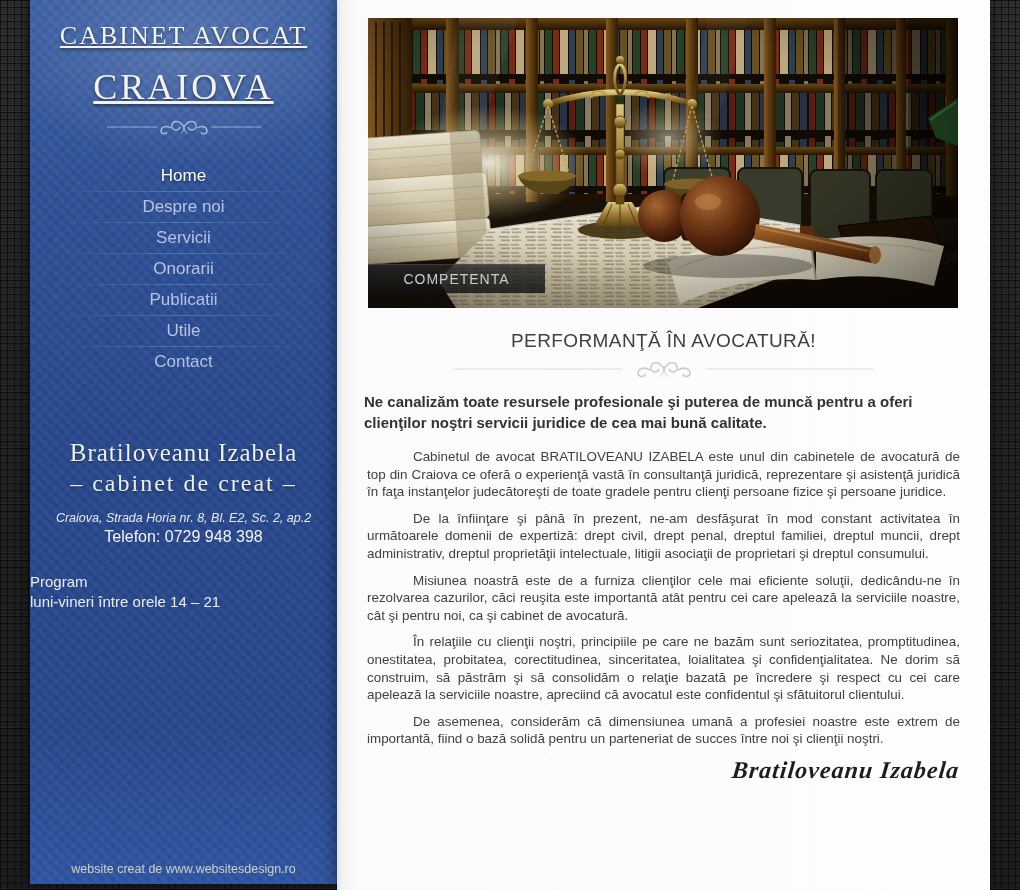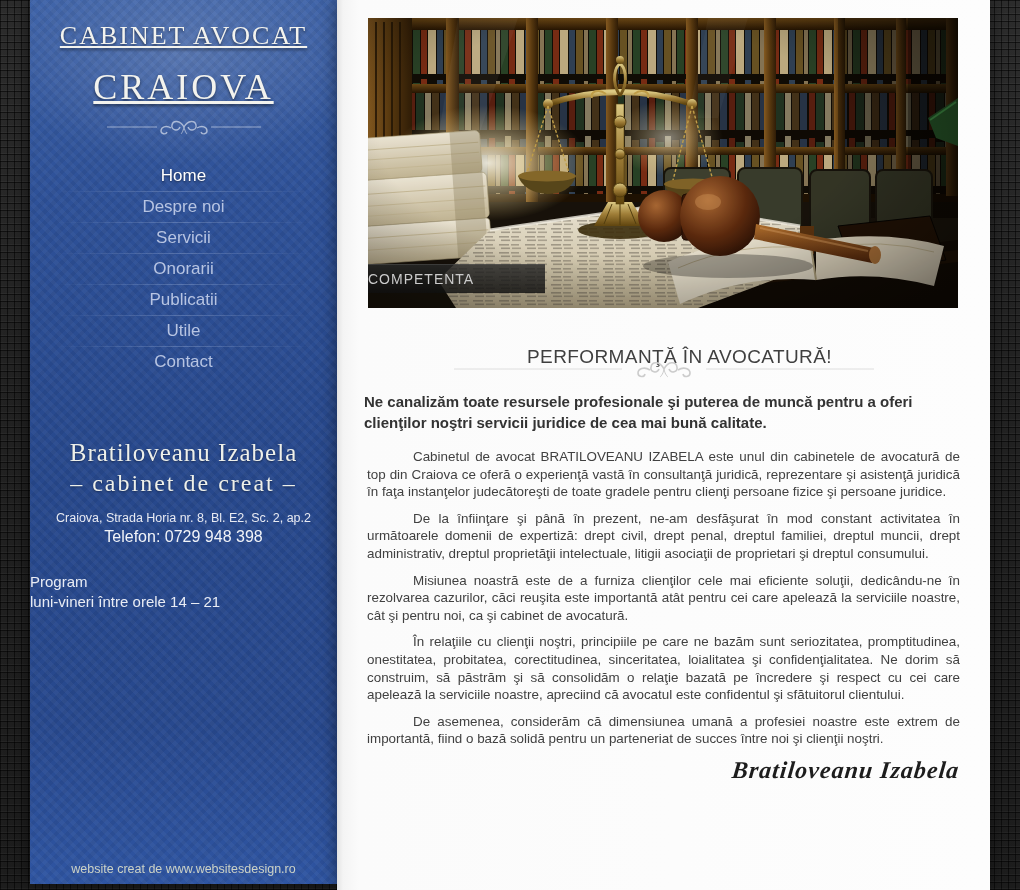--- a/index.html
+++ b/index.html
@@ -28,33 +28,33 @@
   .menu{position:absolute;top:160px;left:0;width:100%;list-style:none;margin:0;padding:0;}
   .menu-item{height:31px;line-height:31px;text-align:center;font-size:17px;color:#b7c4e2;
     cursor:pointer;position:relative;}
   .menu-item + .menu-item{background-image:linear-gradient(90deg,transparent 8%,rgba(190,205,235,0.28) 50%,transparent 92%);
     background-size:100% 1px;background-repeat:no-repeat;background-position:top center;}
   .menu-item.active{color:#ffffff;text-shadow:0 1px 2px rgba(0,0,0,0.5);}
   .who{position:absolute;top:438px;left:0;width:100%;text-align:center;color:#eef0ea;
     font-family:"Liberation Serif",serif;text-shadow:0 1px 2px rgba(0,0,0,0.4);}
   .who-name{font-size:25px;line-height:30px;letter-spacing:1px;}
   .who-sub{font-size:24px;line-height:30px;letter-spacing:2px;}
-  .addr{position:absolute;top:511px;left:0;width:100%;text-align:center;font-size:12.5px;color:#e8eaf2;}
+  .addr{position:absolute;top:511px;left:0;width:100%;text-align:center;font-size:12.5px;color:#e8eaf2;font-style:italic;}
   .phone{position:absolute;top:528px;left:0;width:100%;text-align:center;font-size:16px;color:#f2f4f8;}
   .program{position:absolute;top:572px;left:0;width:100%;text-align:left;color:#e9ecf4;font-size:15px;line-height:20px;}
   .site-credit{position:absolute;bottom:8px;left:0;width:100%;text-align:center;font-size:12.5px;color:#ccd2c6;}
   
   .content{position:absolute;left:337px;top:0;width:653px;height:890px;
     background:linear-gradient(90deg,#e3e3e3 0px,#f4f4f4 6px,#fbfbfb 22px,#fdfdfd 100%);
     box-shadow:0 0 16px rgba(0,0,0,0.5);}
   .hero{position:absolute;left:31px;top:18px;width:590px;height:290px;overflow:hidden;background:#120c04;}
   .hero svg{display:block;}
   .hero-caption{position:absolute;left:0;top:246px;width:177px;height:28px;line-height:28px;
     background:linear-gradient(180deg,rgba(40,40,40,0.82),rgba(15,15,15,0.82));
-    color:#cbcbcb;font-size:14px;letter-spacing:1px;text-align:left;
+    color:#cbcbcb;font-size:14px;letter-spacing:1px;text-align:center;
     border-top:1px solid rgba(255,255,255,0.18);}
   .headline{position:absolute;top:330px;left:0;width:100%;text-align:center;
     font-size:19px;color:#3f3f3f;letter-spacing:.4px;}
   .divider{position:absolute;top:357px;left:0;width:100%;text-align:center;}
   .intro{position:absolute;top:391px;left:27px;width:599px;text-align:left;
     font-size:15px;font-weight:bold;color:#333;line-height:21px;}
   .bodytext{position:absolute;top:448px;left:30px;width:593px;}
   .bodytext p{margin:0 0 9px 0;font-size:13.4px;line-height:17.6px;color:#414141;
     text-align:justify;text-indent:46px;}
   .signature{text-align:right;font-family:"Liberation Serif",serif;font-style:italic;font-weight:bold;
@@ -300,21 +300,21 @@
 
         <polygon points="560,100 590,80 590,128 568,120" fill="#1d4a24"></polygon>
         <path d="M562,102 L588,84" stroke="#35803f" stroke-width="2" fill="none"></path>
 
         <rect width="590" height="290" fill="url(#vigG)"></rect>
         <rect width="590" height="290" fill="#3a2408" opacity="0.08"></rect>
       </svg>
       <div class="hero-caption">COMPETENTA</div>
     </div>
 
-    <h1 class="headline" style="margin:16px;font-weight:normal;">PERFORMANŢĂ ÎN AVOCATURĂ!</h1>
+    <h1 class="headline" style="margin:0;font-weight:normal;">PERFORMANŢĂ ÎN AVOCATURĂ!</h1>
 
     <div class="divider">
       <svg width="420" height="24" viewBox="0 0 420 24">
         <line x1="0" y1="12" x2="168" y2="12" stroke="#dedede" stroke-width="1"></line>
         <line x1="252" y1="12" x2="420" y2="12" stroke="#dedede" stroke-width="1"></line>
         <g stroke="#cccccc" fill="none" stroke-width="1.6">
           <path d="M210,12 c-4,-8 -12,-8 -13,-2 c-1,5 6,7 8,2"></path>
           <path d="M210,12 c4,-8 12,-8 13,-2 c1,5 -6,7 -8,2"></path>
           <path d="M196,13 c-6,-4 -12,-1 -12,3 c0,4 6,5 7,1"></path>
           <path d="M224,13 c6,-4 12,-1 12,3 c0,4 -6,5 -7,1"></path>

